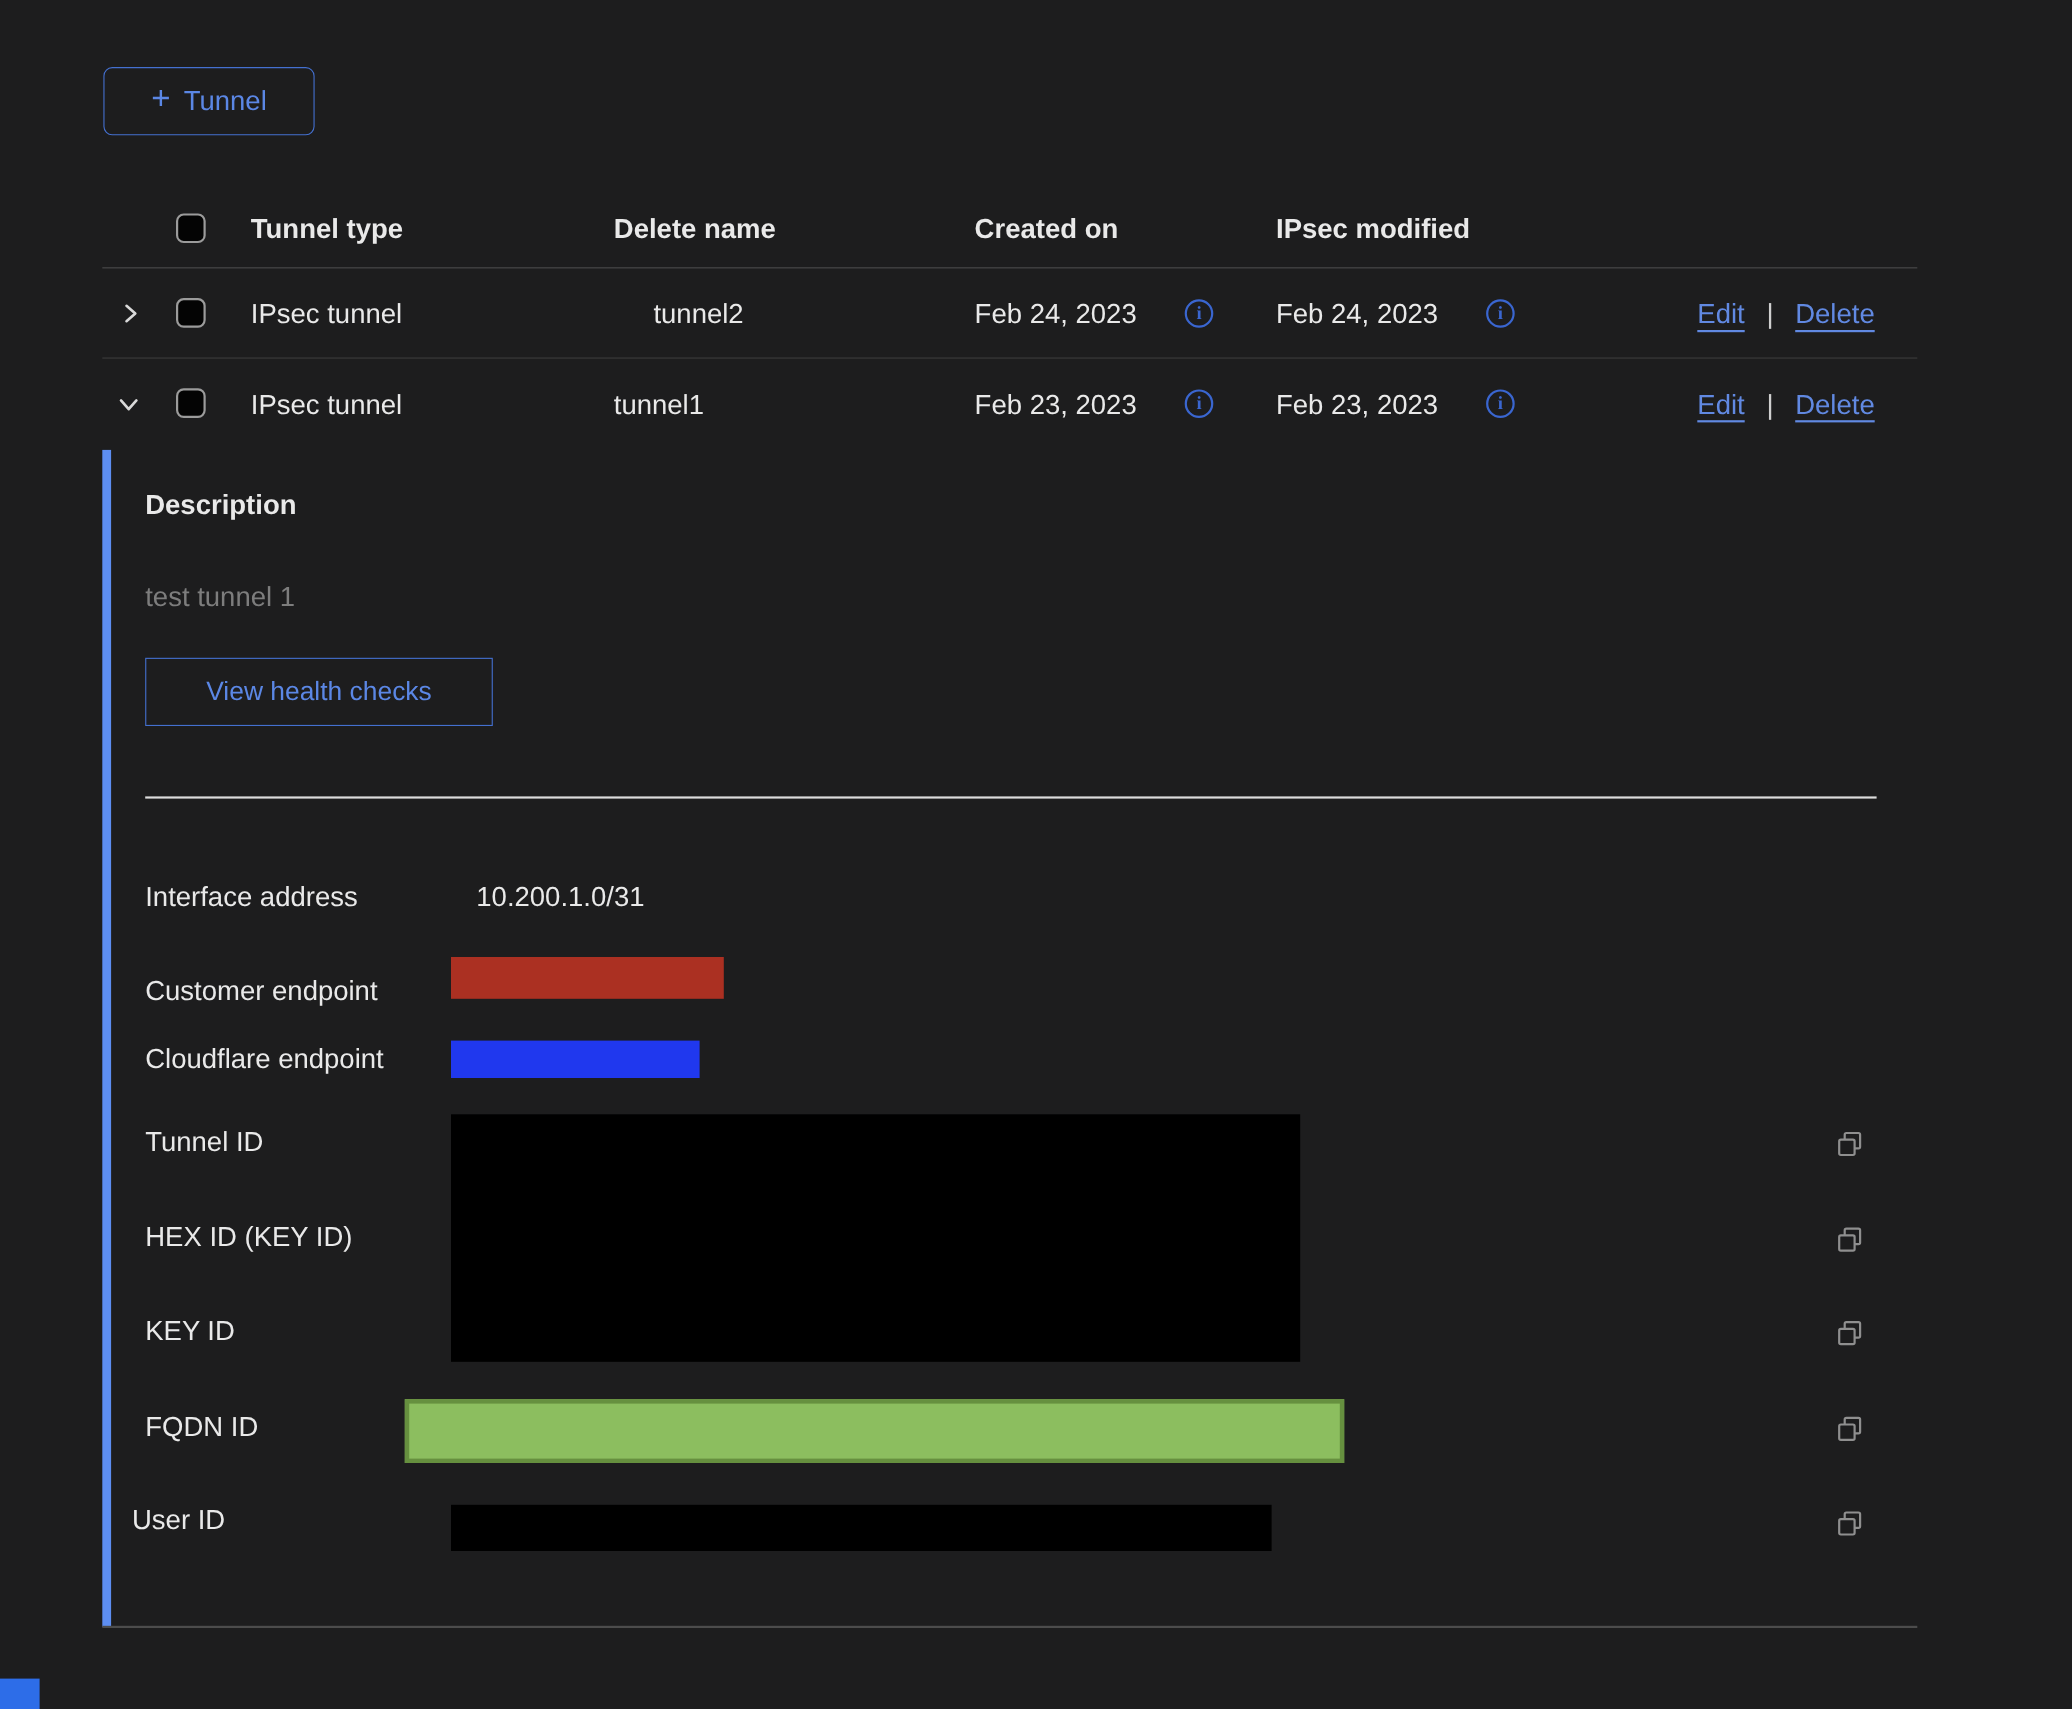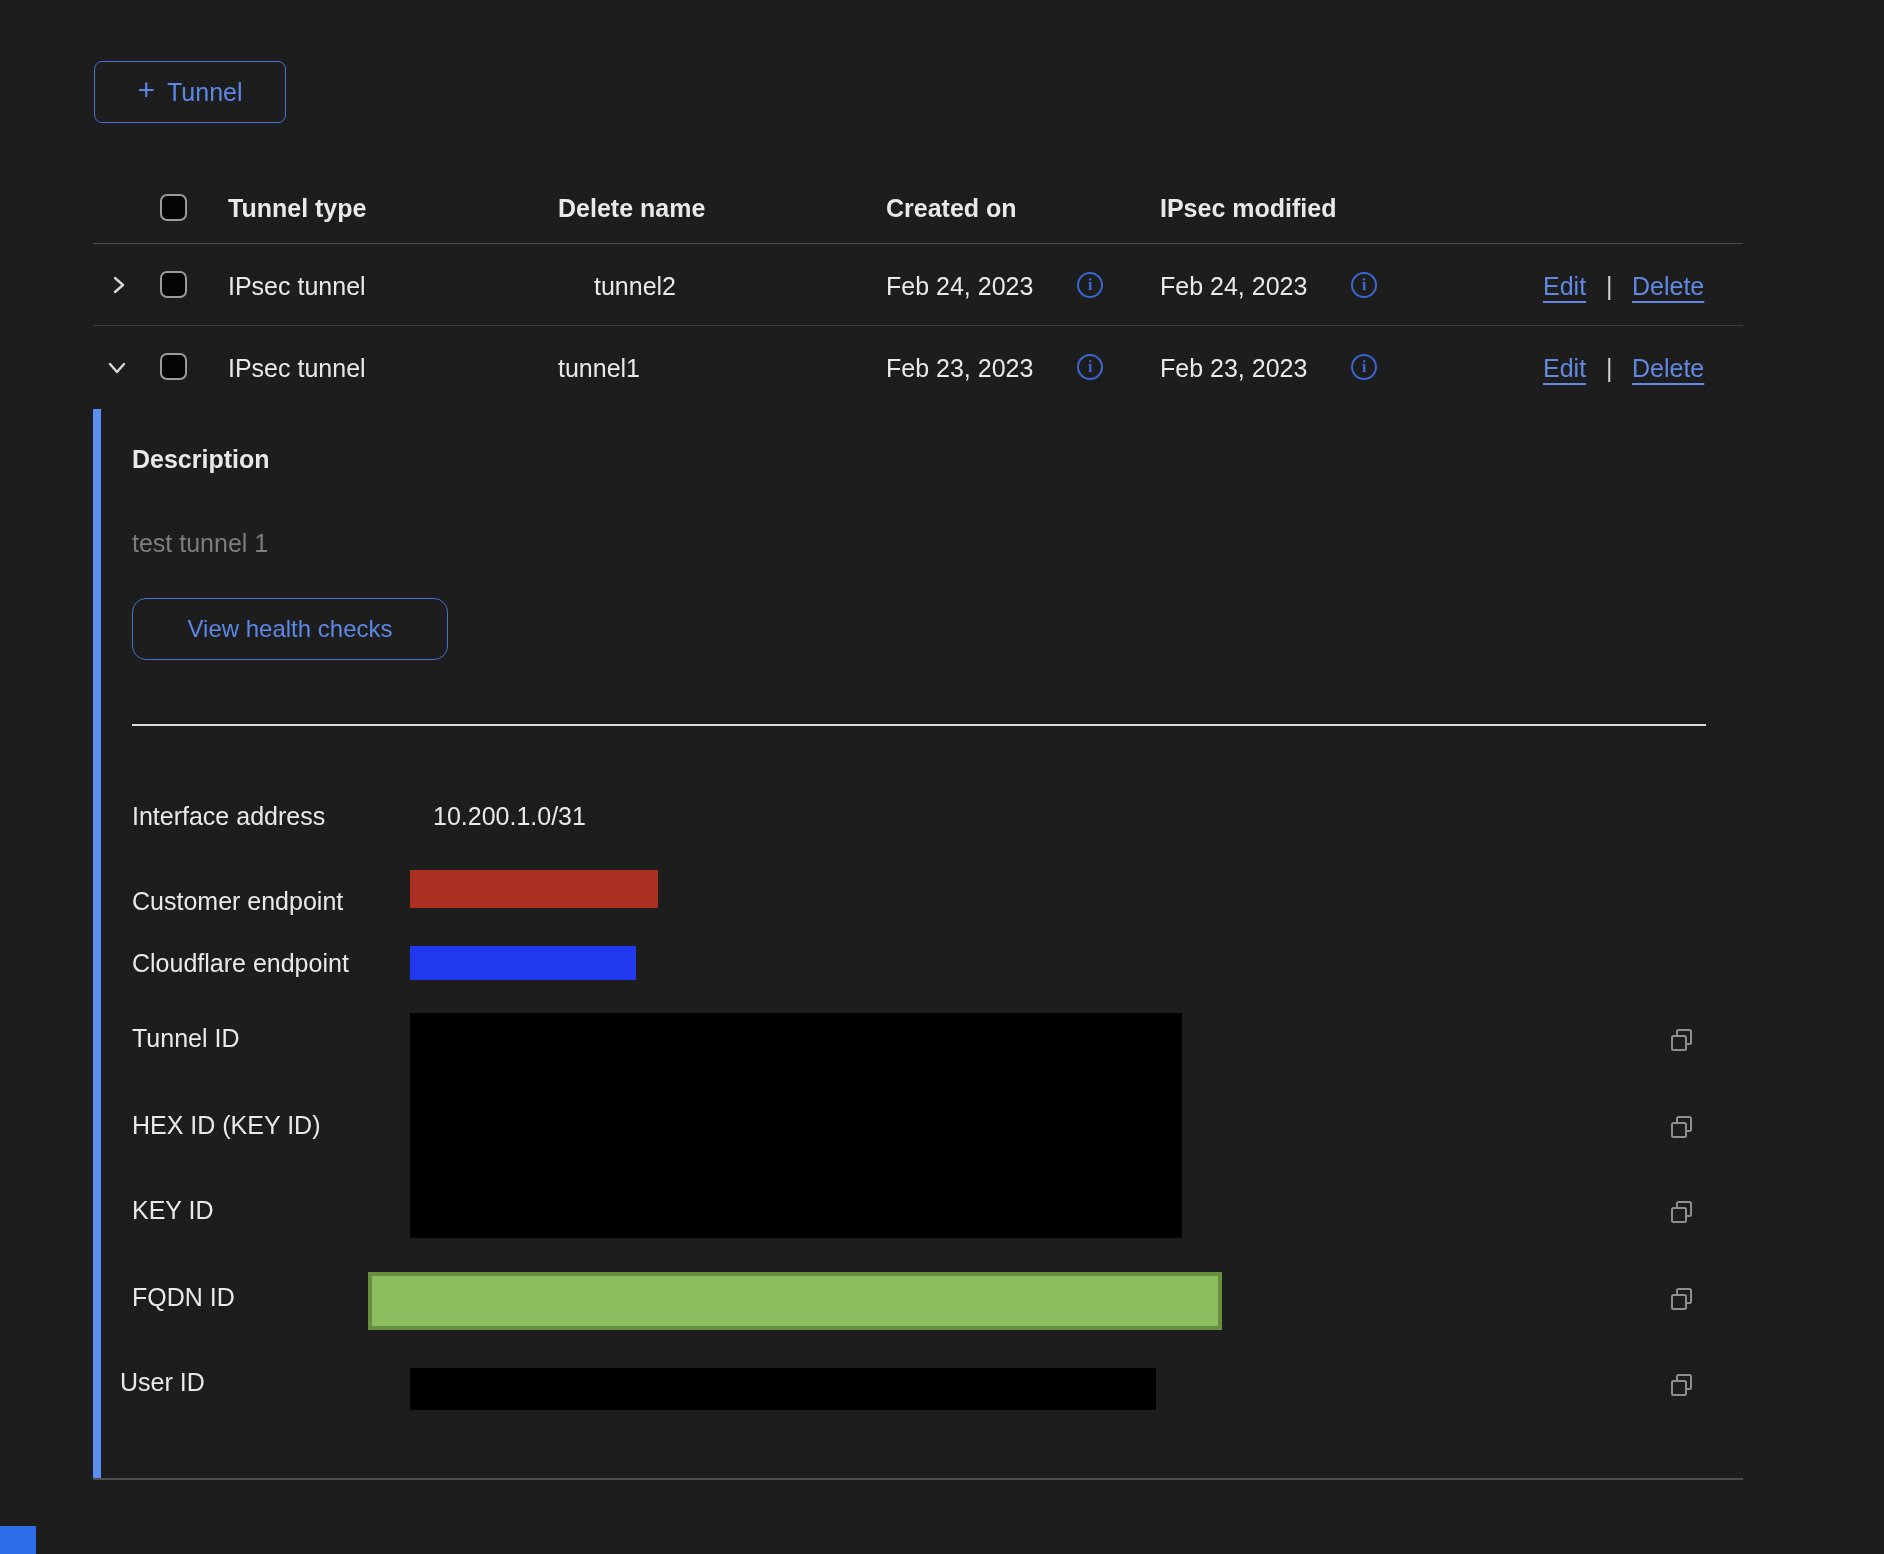--- a/index.html
+++ b/index.html
@@ -44,21 +44,21 @@
 
   
   .link { color:#6189e2; text-decoration:underline; text-underline-offset:6px; cursor:pointer;text-align:right; }
   .pipe { color:#cfcfcf; }
 
   
   .panel-bar { position:absolute; left:93px; top:409px; width:8px; height:1070px; background:#5d8ef2; }
 
   .health-btn {
     position:absolute; left:132px; top:598px; width:316px; height:62px;
-    background:transparent; border:1.5px solid #4470d0; border-radius:14px;
+    background:transparent; border:1.5px solid #4470d0; border-radius:0;
     color:#5b87e5; font-size:24px; font-family:"Liberation Sans", sans-serif; cursor:pointer;
   }
 
   
   .redact { position:absolute; }
   .redact.red   { left:410px; top:870px;  width:248px; height:38px;  background:#ab3022; }
   .redact.blue  { left:410px; top:946px;  width:226px; height:34px;  background:#2038ee; }
   .redact.black-lg { left:410px; top:1013px; width:772px; height:225px; background:#000000; }
   .redact.green { left:368px; top:1272px; width:854px; height:58px;  background:#8cbe5f; border:4px solid #66903f; }
   .redact.black-sm { left:410px; top:1368px; width:746px; height:42px; background:#000000; }

